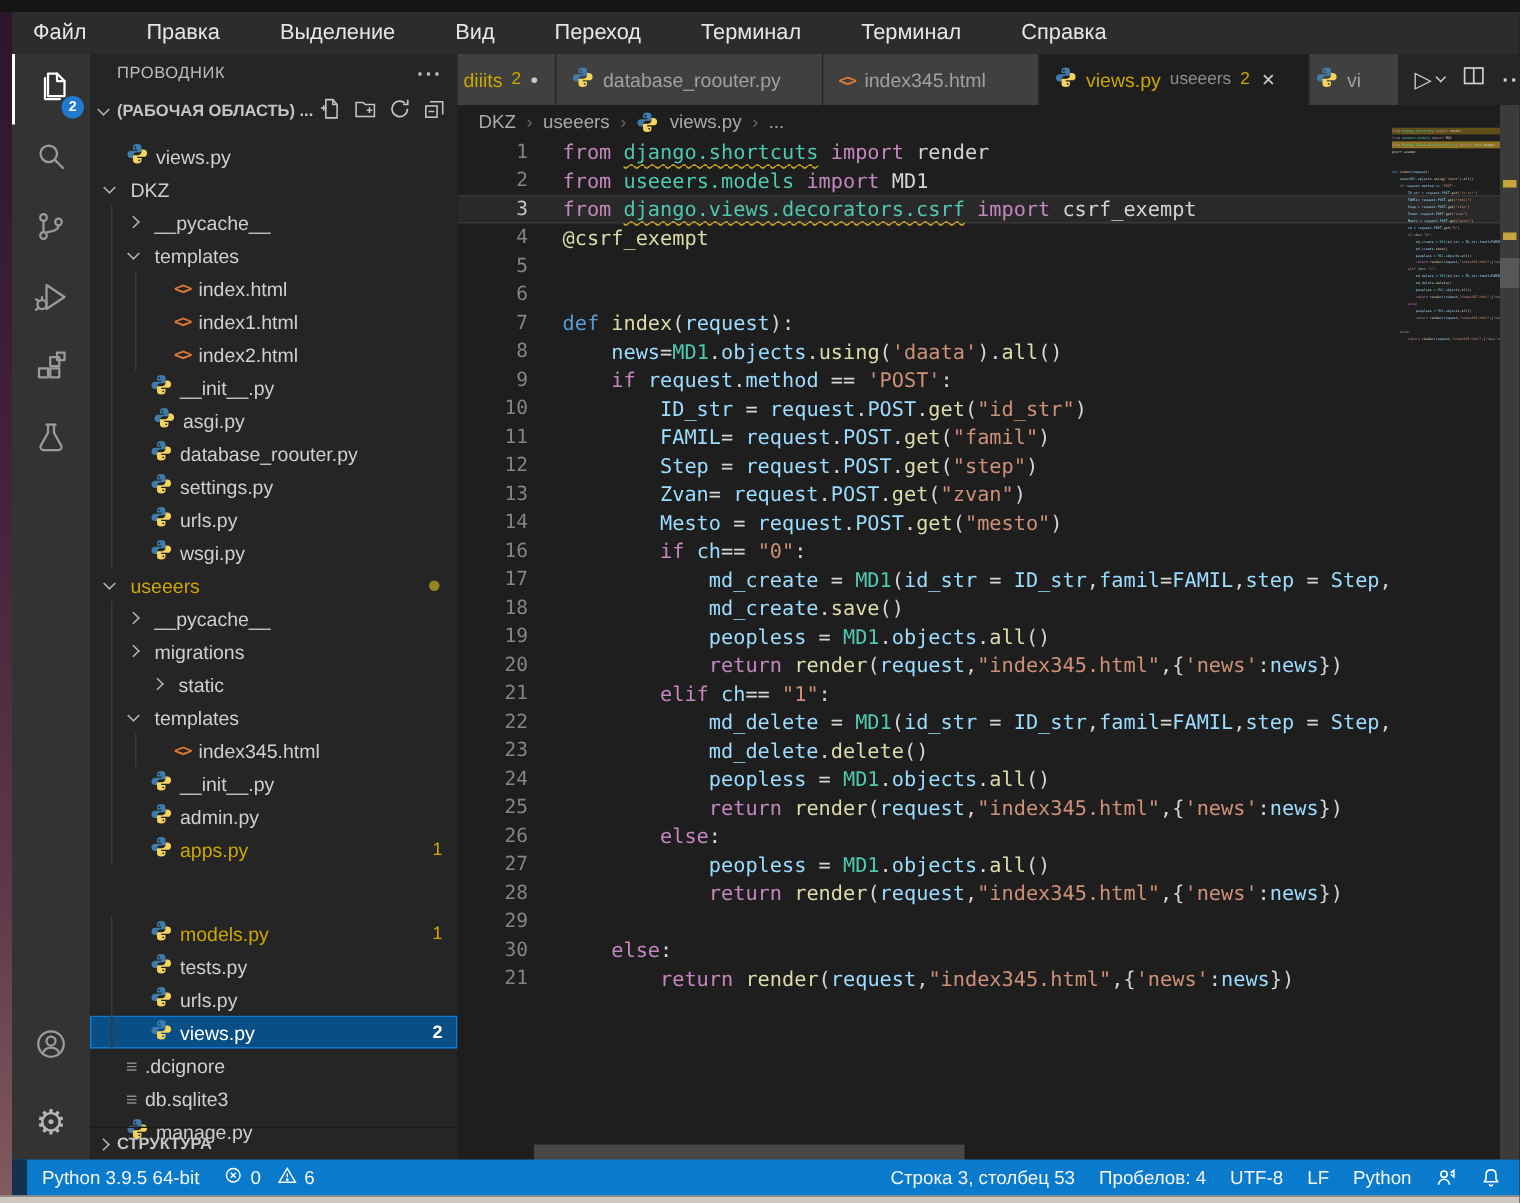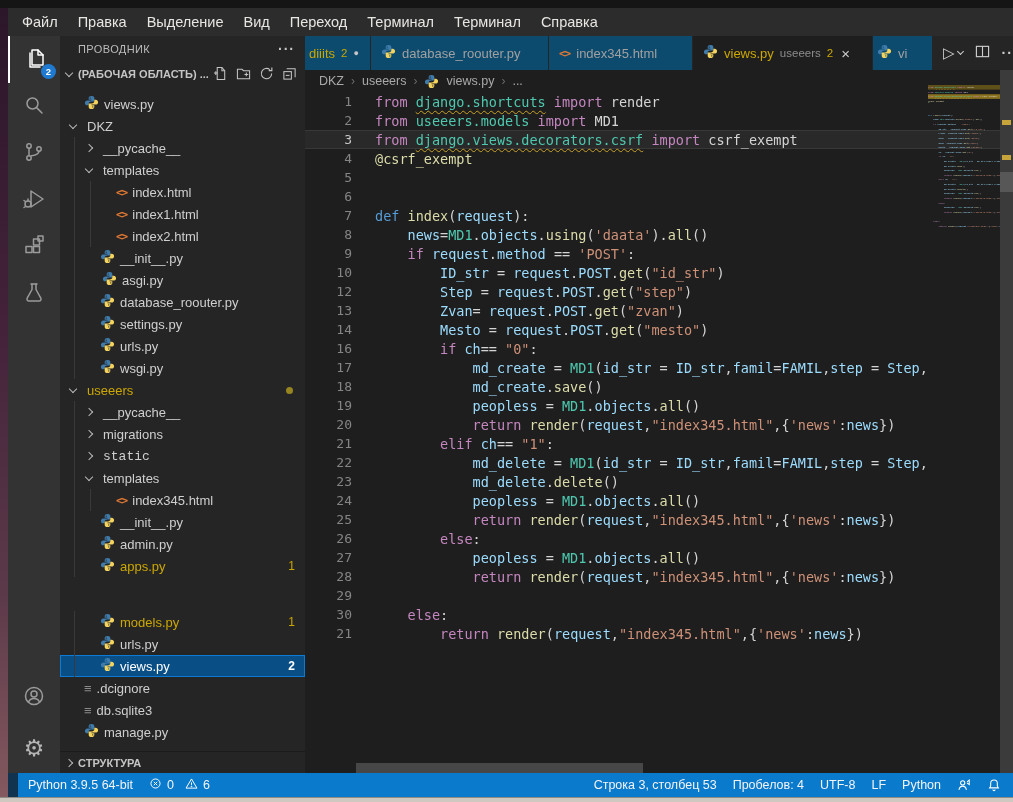--- a/index.html
+++ b/index.html
@@ -5,21 +5,21 @@
   html,body{margin:0;padding:0;background:#1e1e1e;width:1013px;height:802px;overflow:hidden;
     font-family:"Liberation Sans","DejaVu Sans",sans-serif;-webkit-font-smoothing:antialiased;}
   .screen{position:absolute;left:0;top:0;width:1013px;height:802px;background:#1e1e1e;}
   
   .top-edge{position:absolute;left:0;top:0;width:1013px;height:8px;background:#151515;}
   .desktop-edge{position:absolute;left:0;top:8px;width:8px;height:789px;
     background:linear-gradient(#2c1629,#43223a 40%,#5d3a4a 75%,#84595f);}
   .bottom-edge{position:absolute;left:0;top:797px;width:1013px;height:5px;background:#cfc8c0;border-top:1px solid #8f8b85;box-sizing:border-box;}
   
   .menubar{position:absolute;left:8px;top:8px;width:1005px;height:28px;background:#2c2c2c;
-    display:flex;align-items:center;padding-left:4px;box-sizing:border-box;}
+    display:flex;align-items:center;padding-left:4px;box-sizing:border-box;gap:20px;}
   .menu-item{color:#e8e6e3;font-size:14.5px;padding:0 10px;line-height:28px;cursor:default;}
   
   .activitybar{position:absolute;left:8px;top:36px;width:52px;height:737px;background:#333333;display:flex;flex-direction:column;}
   .ab-item{width:52px;height:47px;display:flex;align-items:center;justify-content:center;position:relative;color:#9b9b9b;}
   .ab-item svg{stroke:#9b9b9b;}
   .ab-item.active{border-left:2px solid #ffffff;}
   .ab-item.active svg{stroke:#ffffff;}
   .ab-badge{position:absolute;right:6px;bottom:4px;min-width:15px;height:15px;border-radius:8px;background:#1f7ad1;
     color:#fff;font-size:9.5px;font-weight:bold;display:flex;align-items:center;justify-content:center;}
   .ab-spacer{flex:1;}
@@ -46,21 +46,21 @@
   .trow.selected .tbadge{color:#ffffff;font-weight:bold;}
   .tdot{margin-left:auto;margin-right:12px;width:7px;height:7px;border-radius:50%;background:#97861f;}
   .html-ico{color:#e37933;font-family:"DejaVu Sans Mono",monospace;font-size:11px;font-weight:bold;letter-spacing:-1px;flex:none;}
   .list-ico{color:#8a8a8a;font-size:13px;flex:none;}
   .pyico{flex:none;display:inline-flex;}
   .sb-structure{position:absolute;left:0;top:715px;width:245px;height:22px;display:flex;align-items:center;
     border-top:1px solid #1c1c1c;font-weight:bold;font-size:11px;color:#c5c5c5;padding-left:4px;box-sizing:border-box;}
   
   .editor{position:absolute;left:305px;top:36px;width:708px;height:737px;background:#1e1e1e;}
   .tabbar{position:absolute;left:0;top:0;width:708px;height:34px;background:#252526;display:flex;align-items:stretch;}
-  .tab{display:flex;align-items:center;gap:6px;padding:0 10px;background:#0c4a6e;border-right:1px solid #252526;
+  .tab{display:flex;align-items:center;gap:6px;padding:0 10px;background:#404040;border-right:1px solid #252526;
     font-size:13px;color:#a0a0a0;white-space:nowrap;overflow:hidden;box-sizing:border-box;flex:none;cursor:pointer;}
   .tab.active{background:#1e1e1e;}
   .tab .tlbl.warn{color:#cca700;}
   .tab .tdesc{color:#8d8d8d;font-size:11.5px;}
   .tab .tnum{color:#cca700;font-size:11.5px;}
   .tab .tclose{color:#cccccc;font-size:15px;margin-left:2px;}
   .tab .tdirty{color:#c5c5c5;font-size:9px;}
   .tab-actions{margin-left:auto;display:flex;align-items:center;gap:12px;padding:0 10px;color:#cfcfcf;background:#252526;}
   .tab-actions svg{stroke:#cfcfcf;}
   .ta-run{display:flex;align-items:center;gap:3px;font-size:15px;color:#cfcfcf;cursor:pointer;}
@@ -322,21 +322,21 @@
         <div class="trow" style="padding-left: 24px;">
           <span class="guide" style="left: 14px;"></span>
           <span class="chev closed"></span>
           <span class="lbl">__pycache__</span>
         </div>
         <div class="trow" style="padding-left: 24px;">
           <span class="guide" style="left: 14px;"></span>
           <span class="chev closed"></span>
           <span class="lbl">migrations</span>
         </div>
-        <div class="trow" style="padding-left: 24px; font-family: Liberation Mono, monospace;">
+        <div class="trow" style="padding-left: 40px;">
           <span class="guide" style="left: 14px;"></span>
           <span class="chev closed"></span>
           <span class="lbl">static</span>
         </div>
         <div class="trow" style="padding-left: 24px;">
           <span class="guide" style="left: 14px;"></span>
           <span class="chev"></span>
           <span class="lbl">templates</span>
         </div>
         <div class="trow" style="padding-left: 56px;">
@@ -381,20 +381,30 @@
         <div class="trow" style="padding-left: 40px; margin-top: 34px;">
           <span class="guide" style="left: 14px;"></span>
           <span class="pyico">
             <span><svg width="15" height="15" viewBox="0 0 16 16">
                 <path fill="#3f7cac" d="M8 1C6 1 5 1.9 5 3.2V5h3v.8H3.6C2.1 5.8 1 6.8 1 8.4 1 10 2.1 11 3.6 11H5V9.3C5 7.9 6.2 7 7.6 7H11V3.2C11 1.9 10 1 8 1zM6.6 2.6a.7.7 0 1 1 0 1.4.7.7 0 0 1 0-1.4z"></path>
                 <path fill="#f4d35e" d="M8 15c2 0 3-.9 3-2.2V11H8v-.8h4.4c1.5 0 2.6-1 2.6-2.6C15 6 13.9 5 12.4 5H11v1.7C11 8.1 9.8 9 8.4 9H5v3.8C5 14.1 6 15 8 15zm1.4-1.6a.7.7 0 1 1 0-1.4.7.7 0 0 1 0 1.4z"></path>
               </svg></span>
           </span>
           <span class="lbl warn">models.py</span>
           <span class="tbadge">1</span>
+        </div>
+        <div class="trow" style="padding-left: 40px;">
+          <span class="guide" style="left: 14px;"></span>
+          <span class="pyico">
+            <span><svg width="15" height="15" viewBox="0 0 16 16">
+                <path fill="#3f7cac" d="M8 1C6 1 5 1.9 5 3.2V5h3v.8H3.6C2.1 5.8 1 6.8 1 8.4 1 10 2.1 11 3.6 11H5V9.3C5 7.9 6.2 7 7.6 7H11V3.2C11 1.9 10 1 8 1zM6.6 2.6a.7.7 0 1 1 0 1.4.7.7 0 0 1 0-1.4z"></path>
+                <path fill="#f4d35e" d="M8 15c2 0 3-.9 3-2.2V11H8v-.8h4.4c1.5 0 2.6-1 2.6-2.6C15 6 13.9 5 12.4 5H11v1.7C11 8.1 9.8 9 8.4 9H5v3.8C5 14.1 6 15 8 15zm1.4-1.6a.7.7 0 1 1 0-1.4.7.7 0 0 1 0 1.4z"></path>
+              </svg></span>
+          </span>
+          <span class="lbl">tests.py</span>
         </div>
         <div class="trow" style="padding-left: 40px;">
           <span class="guide" style="left: 14px;"></span>
           <span class="pyico">
             <span><svg width="15" height="15" viewBox="0 0 16 16">
                 <path fill="#3f7cac" d="M8 1C6 1 5 1.9 5 3.2V5h3v.8H3.6C2.1 5.8 1 6.8 1 8.4 1 10 2.1 11 3.6 11H5V9.3C5 7.9 6.2 7 7.6 7H11V3.2C11 1.9 10 1 8 1zM6.6 2.6a.7.7 0 1 1 0 1.4.7.7 0 0 1 0-1.4z"></path>
                 <path fill="#f4d35e" d="M8 15c2 0 3-.9 3-2.2V11H8v-.8h4.4c1.5 0 2.6-1 2.6-2.6C15 6 13.9 5 12.4 5H11v1.7C11 8.1 9.8 9 8.4 9H5v3.8C5 14.1 6 15 8 15zm1.4-1.6a.7.7 0 1 1 0-1.4.7.7 0 0 1 0 1.4z"></path>
               </svg></span>
           </span>
           <span class="lbl">urls.py</span>
@@ -534,20 +544,24 @@
           <span class="ln">8</span>
           <span class="ctext"><span class="tk-d">    </span><span class="tk-v">news</span><span class="tk-d">=</span><span class="tk-m">MD1</span><span class="tk-d">.</span><span class="tk-v">objects</span><span class="tk-d">.</span><span class="tk-f">using</span><span class="tk-d">(</span><span class="tk-s">'daata'</span><span class="tk-d">).</span><span class="tk-f">all</span><span class="tk-d">()</span></span>
         </div>
         <div class="cl">
           <span class="ln">9</span>
           <span class="ctext"><span class="tk-d">    </span><span class="tk-k">if</span><span class="tk-d"> </span><span class="tk-v">request</span><span class="tk-d">.</span><span class="tk-v">method</span><span class="tk-d"> == </span><span class="tk-s">'POST'</span><span class="tk-d">:</span></span>
         </div>
         <div class="cl">
           <span class="ln">10</span>
           <span class="ctext"><span class="tk-d">        </span><span class="tk-v">ID_str</span><span class="tk-d"> = </span><span class="tk-v">request</span><span class="tk-d">.</span><span class="tk-v">POST</span><span class="tk-d">.</span><span class="tk-f">get</span><span class="tk-d">(</span><span class="tk-s">"id_str"</span><span class="tk-d">)</span></span>
+        </div>
+        <div class="cl">
+          <span class="ln">11</span>
+          <span class="ctext"><span class="tk-d">        </span><span class="tk-v">FAMIL</span><span class="tk-d">= </span><span class="tk-v">request</span><span class="tk-d">.</span><span class="tk-v">POST</span><span class="tk-d">.</span><span class="tk-f">get</span><span class="tk-d">(</span><span class="tk-s">"famil"</span><span class="tk-d">)</span></span>
         </div>
         <div class="cl">
           <span class="ln">12</span>
           <span class="ctext"><span class="tk-d">        </span><span class="tk-v">Step</span><span class="tk-d"> = </span><span class="tk-v">request</span><span class="tk-d">.</span><span class="tk-v">POST</span><span class="tk-d">.</span><span class="tk-f">get</span><span class="tk-d">(</span><span class="tk-s">"step"</span><span class="tk-d">)</span></span>
         </div>
         <div class="cl">
           <span class="ln">13</span>
           <span class="ctext"><span class="tk-d">        </span><span class="tk-v">Zvan</span><span class="tk-d">= </span><span class="tk-v">request</span><span class="tk-d">.</span><span class="tk-v">POST</span><span class="tk-d">.</span><span class="tk-f">get</span><span class="tk-d">(</span><span class="tk-s">"zvan"</span><span class="tk-d">)</span></span>
         </div>
         <div class="cl">

